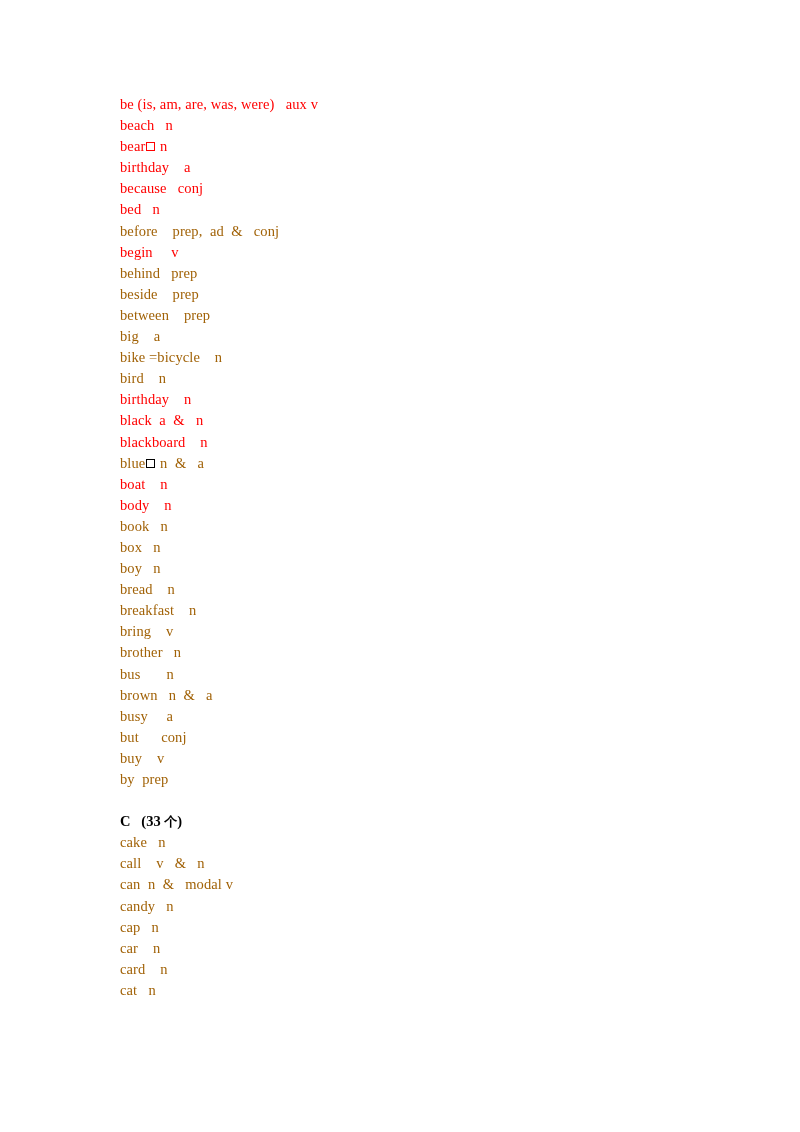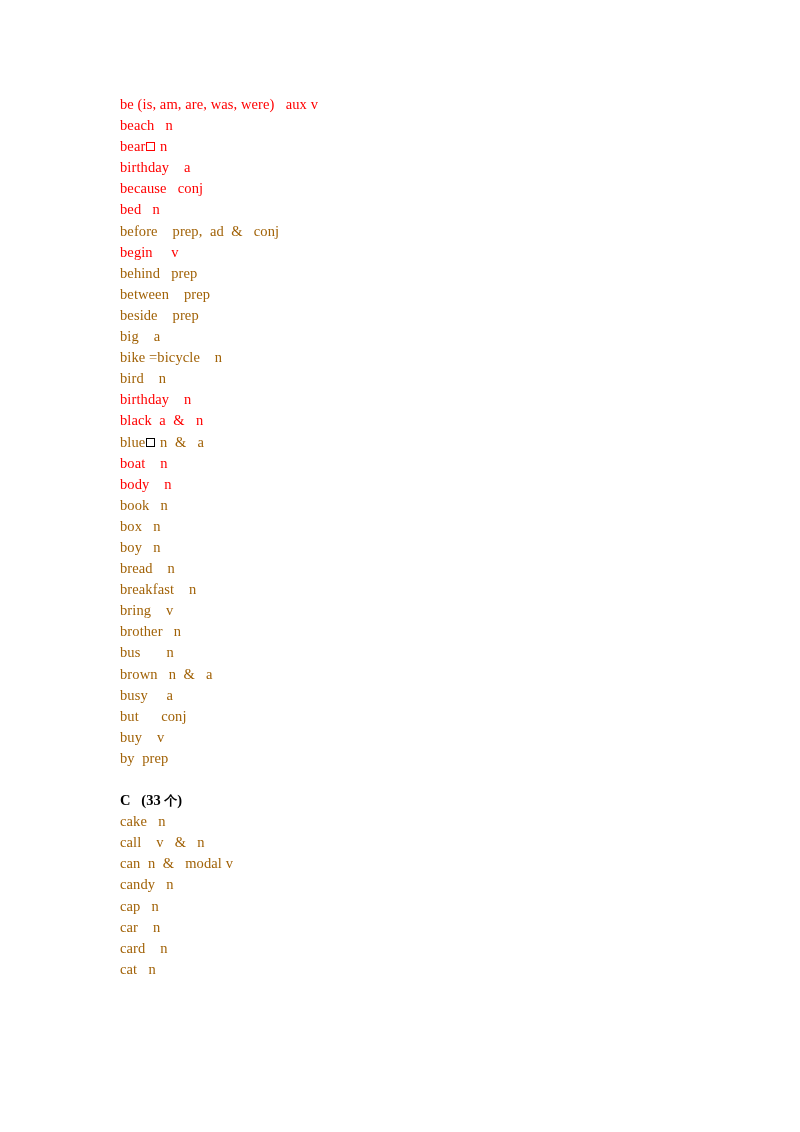--- a/index.html
+++ b/index.html
@@ -77,27 +77,28 @@
   <div id="word-list">
       <div class="entry red"><span>be (is, am, are, was, were)</span><span>   </span><span>aux v</span></div>
       <div class="entry red"><span>beach</span><span>   </span><span>n</span></div>
       <div class="entry red"><span>bear</span><span class="tofu"></span><span> </span><span>n</span></div>
       <div class="entry red"><span>birthday</span><span>    </span><span>a</span></div>
       <div class="entry red"><span>because</span><span>   </span><span>conj</span></div>
       <div class="entry red"><span>bed</span><span>   </span><span>n</span></div>
       <div class="entry"><span>before</span><span>    </span><span>prep,  ad  &amp;   conj</span></div>
       <div class="entry red"><span>begin</span><span>     </span><span>v</span></div>
       <div class="entry"><span>behind</span><span>   </span><span>prep</span></div>
+      <div class="entry"><span>beside</span><span>    </span><span>prep</span></div>
       <div class="entry"><span>between</span><span>    </span><span>prep</span></div>
-      <div class="entry"><span>beside</span><span>    </span><span>prep</span></div>
       <div class="entry"><span>big</span><span>    </span><span>a</span></div>
       <div class="entry"><span>bike =bicycle</span><span>    </span><span>n</span></div>
       <div class="entry"><span>bird</span><span>    </span><span>n</span></div>
       <div class="entry red"><span>birthday</span><span>    </span><span>n</span></div>
       <div class="entry red"><span>black</span><span>  </span><span>a  &amp;   n</span></div>
+      <div class="entry red"><span>blackboard</span><span>    </span><span>n</span></div>
       <div class="entry"><span>blue</span><span class="tofu"></span><span> </span><span>n  &amp;   a</span></div>
       <div class="entry red"><span>boat</span><span>    </span><span>n</span></div>
       <div class="entry red"><span>body</span><span>    </span><span>n</span></div>
       <div class="entry"><span>book</span><span>   </span><span>n</span></div>
       <div class="entry"><span>box</span><span>   </span><span>n</span></div>
       <div class="entry"><span>boy</span><span>   </span><span>n</span></div>
       <div class="entry"><span>bread</span><span>    </span><span>n</span></div>
       <div class="entry"><span>breakfast</span><span>    </span><span>n</span></div>
       <div class="entry"><span>bring</span><span>    </span><span>v</span></div>
       <div class="entry"><span>brother</span><span>   </span><span>n</span></div>

